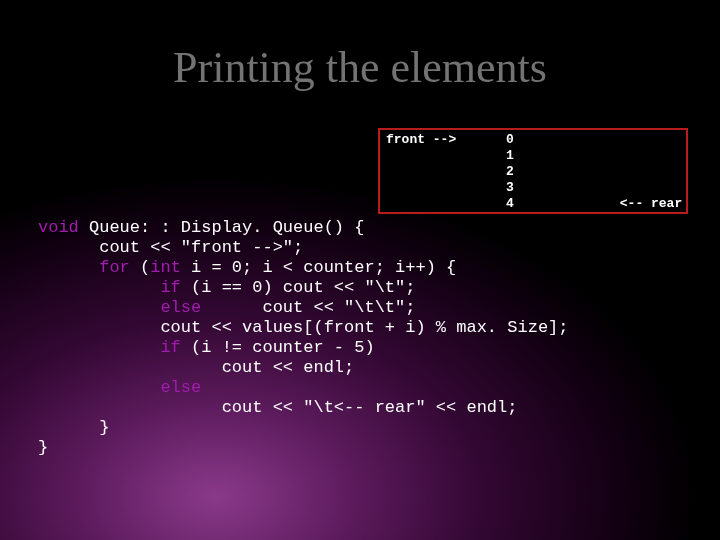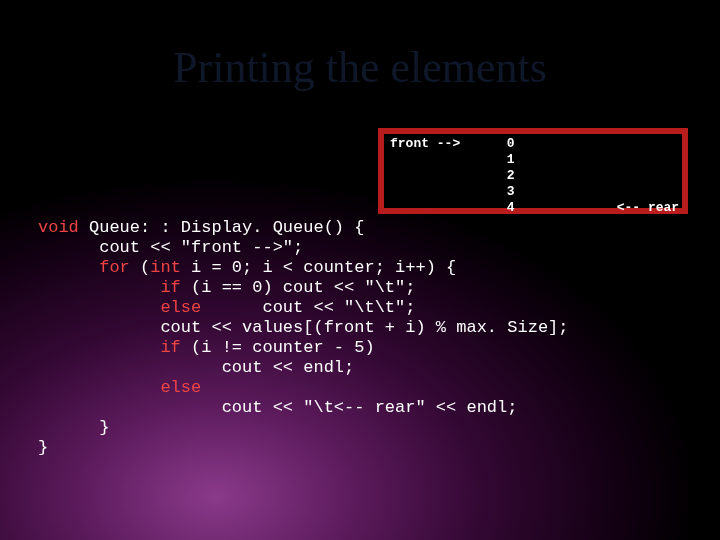--- a/index.html
+++ b/index.html
@@ -37,32 +37,32 @@
     width: 712px;
     height: 0;
     border-top: 1px solid #000;
   }
   .title {
     position: absolute;
     top: 42px;
     width: 720px;
     text-align: center;
     font-size: 44px;
-    color: #0f172a;
+    color: #737373;
     font-family: "Times New Roman", Times, serif;
     font-weight: normal;
   }
   .demo-box {
     position: absolute;
     top: 128px;
     left: 378px;
     width: 310px;
     height: 86px;
     background: #000;
-    border: 6px solid #b91c1c;
+    border: 2px solid #b91c1c;
     box-sizing: border-box;
     font-family: "Courier New", Courier, monospace;
     font-size: 13px;
     font-weight: bold;
     line-height: 16px;
     color: #fff;
     padding: 2px 0 0 0;
   }
   .demo-line {
     display: flex;
@@ -74,21 +74,21 @@
   .code-block {
     position: absolute;
     top: 218px;
     left: 38px;
     font-family: "Courier New", Courier, monospace;
     font-size: 17px;
     line-height: 20px;
     white-space: pre;
     color: #fff;
   }
-  .kw { color: #ef4444; }
+  .kw { color: #a21caf; }
 </style>
 </head>
 <body>
 
 <div class="slide">
 
   <div class="slide-header">Stack and Queue / Slide 32</div>
   <div class="header-rule"></div>
 
   <div class="title">Printing the elements</div>

